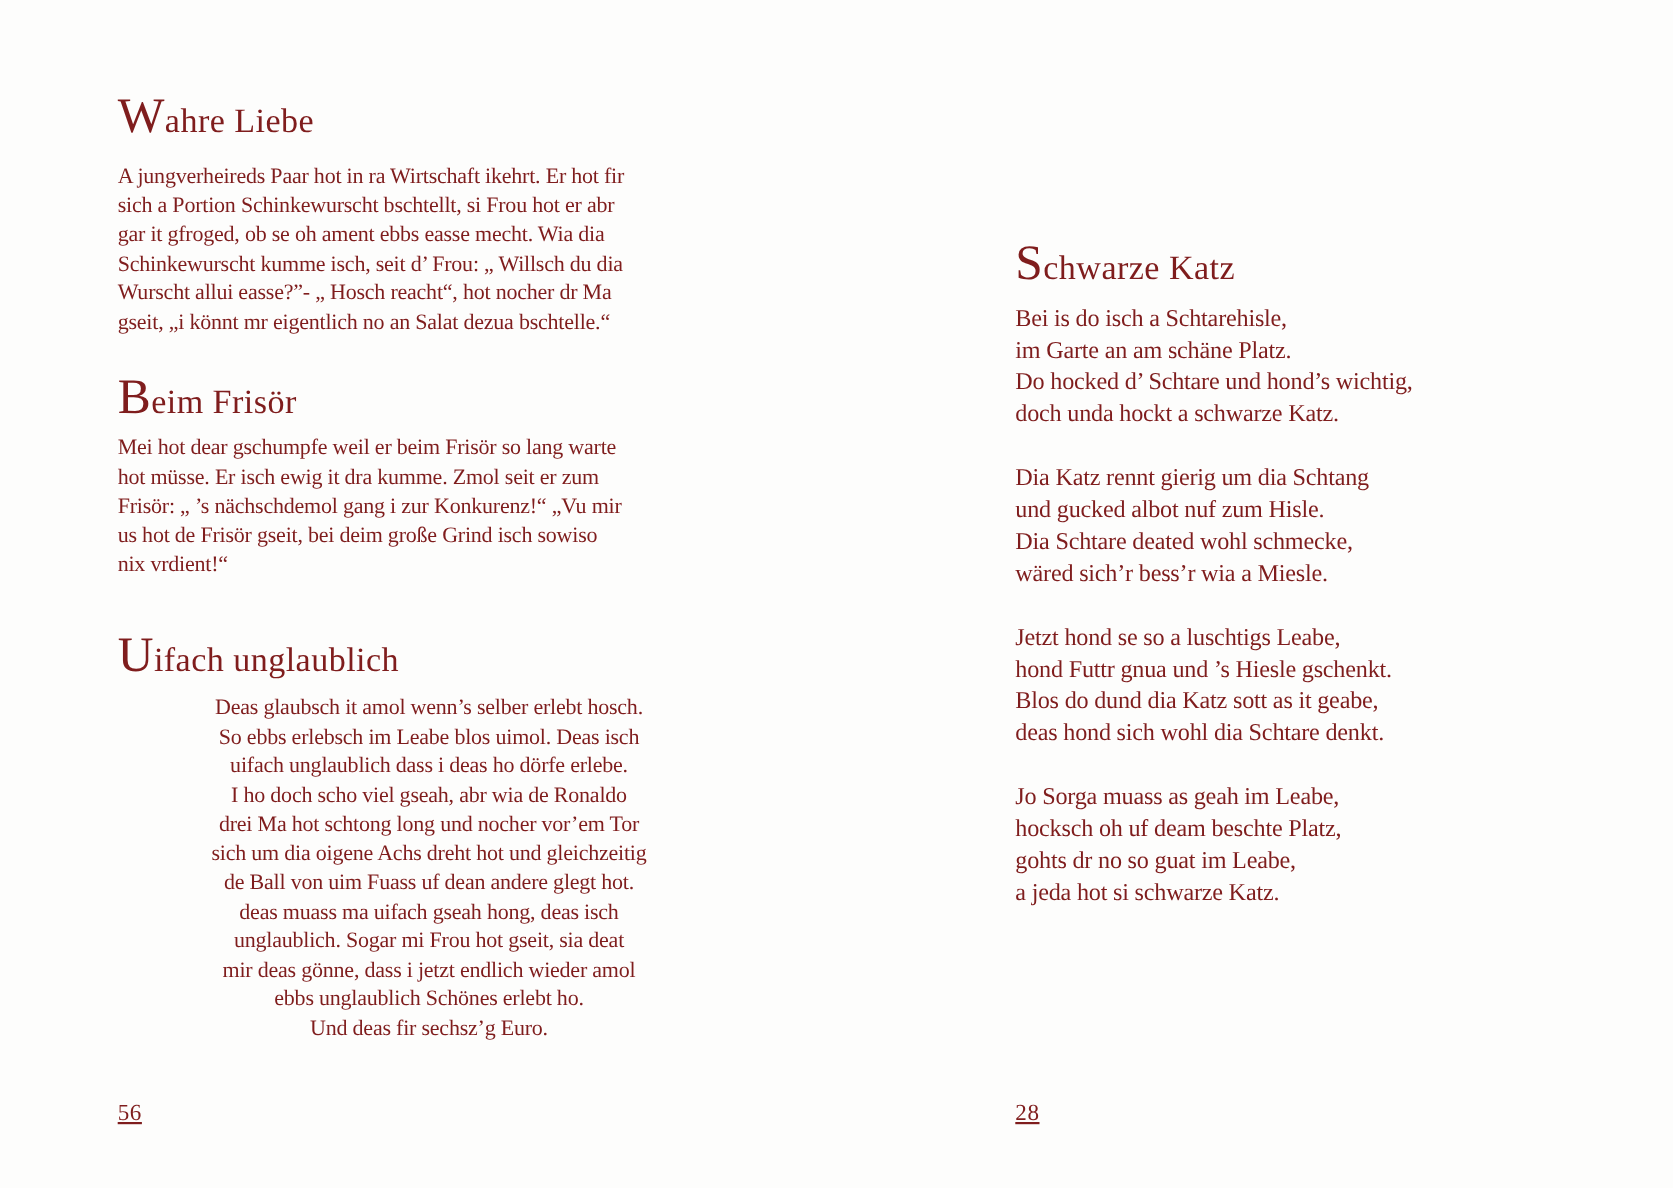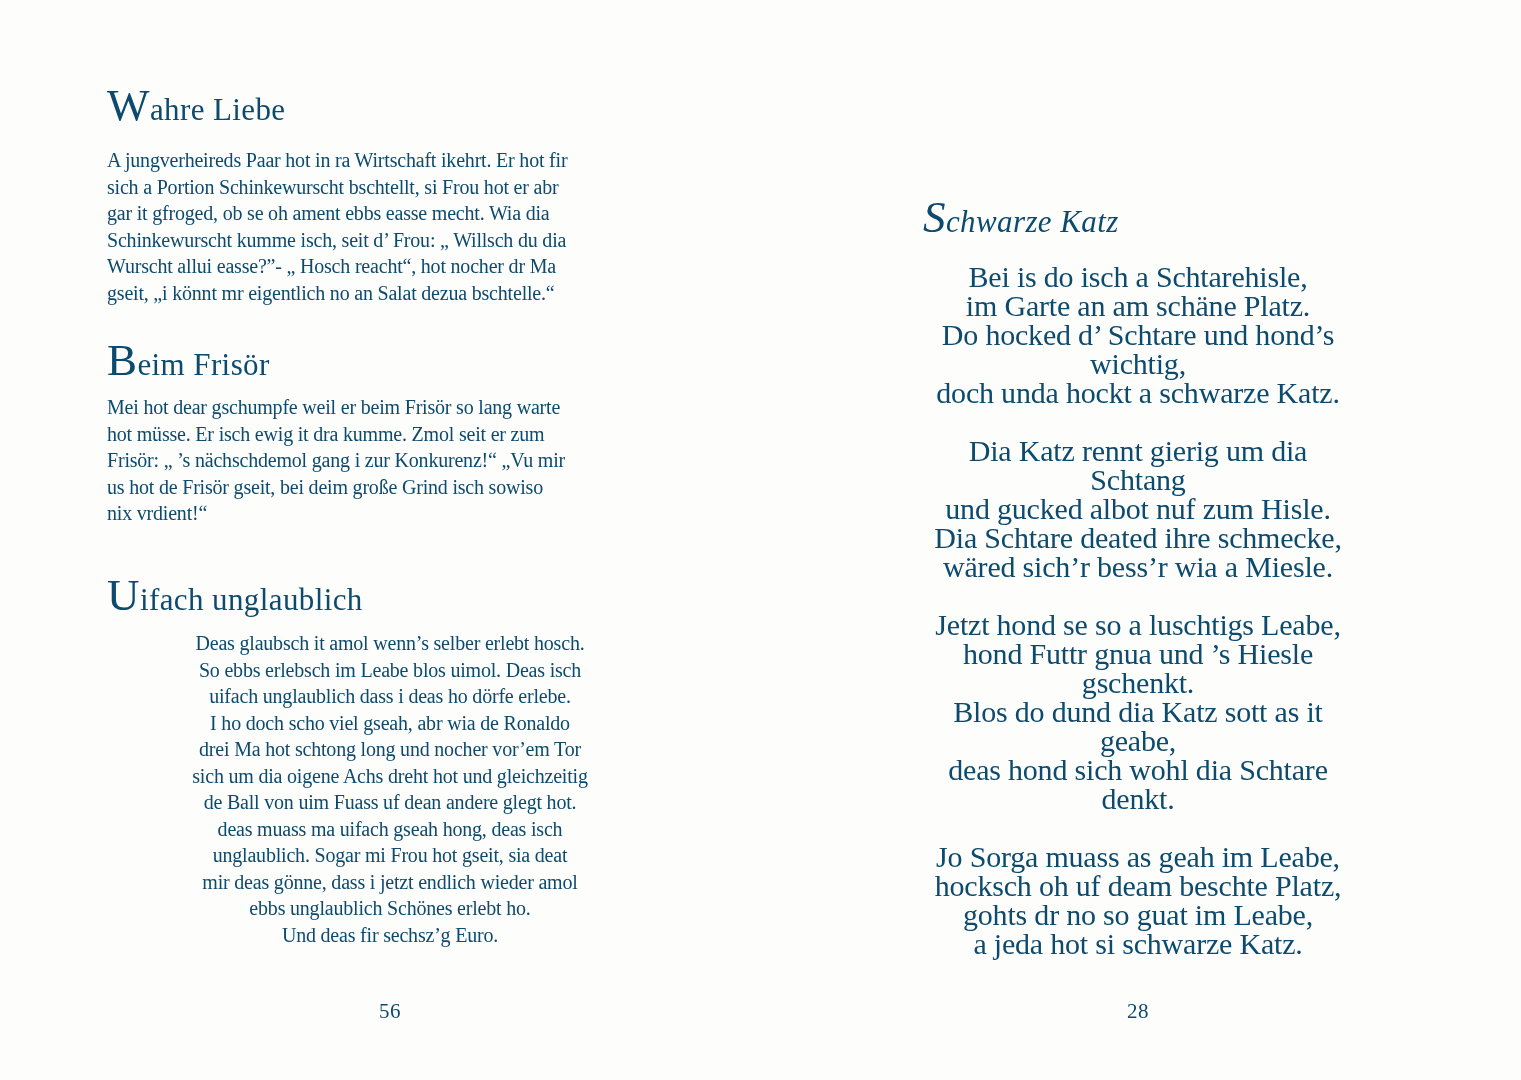--- a/index.html
+++ b/index.html
@@ -4,21 +4,21 @@
 <style>
   html, body {
     margin: 0;
     padding: 0;
   }
   .book {
     position: relative;
     width: 1521px;
     height: 1080px;
     background: #fdfdfc;
-    color: #0c4a6e;
+    color: #7f1d1d;
     font-family: "Liberation Serif", serif;
     overflow: hidden;
   }
   .page {
     position: absolute;
     top: 0;
     height: 1080px;
   }
   .page-left  { left: 107px; width: 566px; }
   .page-right { left: 923px; width: 430px; }
@@ -37,53 +37,53 @@
   }
   .body-text {
     position: absolute;
     font-size: 20px;
     line-height: 26.5px;
     letter-spacing: -0.2px;
     white-space: pre-line;
     width: 100%;
   }
   .poem-stanza {
-    font-size: 30px;
+    font-size: 22px;
     line-height: 29px;
     letter-spacing: -0.2px;
     white-space: pre-line;
-    margin: 0 0 29px 0;
-    text-align: center;
+    margin: 12px 0 29px 0;
   }
   .poem {
     position: absolute;
     top: 262px;
     left: 0;
     width: 100%;
   }
   .page-number {
     position: absolute;
     top: 999px;
     left: 0;
     width: 100%;
-    text-align: center;
+    text-align: left;
     font-size: 21px;
     letter-spacing: 0.5px;
+    text-decoration: underline;
   }
 
   
   .sec1-h { top: 80px;  left: 0; }
   .sec1-b { top: 147px; }
   .sec2-h { top: 335px; left: 0; }
   .sec2-b { top: 394px; }
   .sec3-h { top: 570px; left: 0; }
   .sec3-b { top: 630px; text-align: center; }
 
   
-  .poem-h { top: 192px; left: 0; font-style: italic; }
+  .poem-h { top: 214px; left: 0; }
 </style>
 </head>
 <body>
 
 <div class="book">
 
   <section class="page page-left">
 
     <h2 class="heading sec1-h">Wahre Liebe</h2>
     <div class="body-text sec1-b">A jungverheireds Paar hot in ra Wirtschaft ikehrt. Er hot fir
@@ -121,21 +121,21 @@
 
     <h2 class="heading poem-h">Schwarze Katz</h2>
 
     <div class="poem">
       <div class="poem-stanza">Bei is do isch a Schtarehisle,
 im Garte an am schäne Platz.
 Do hocked d’ Schtare und hond’s wichtig,
 doch unda hockt a schwarze Katz.</div>
       <div class="poem-stanza">Dia Katz rennt gierig um dia Schtang
 und gucked albot nuf zum Hisle.
-Dia Schtare deated ihre schmecke,
+Dia Schtare deated wohl schmecke,
 wäred sich’r bess’r wia a Miesle.</div>
       <div class="poem-stanza">Jetzt hond se so a luschtigs Leabe,
 hond Futtr gnua und ’s Hiesle gschenkt.
 Blos do dund dia Katz sott as it geabe,
 deas hond sich wohl dia Schtare denkt.</div>
       <div class="poem-stanza">Jo Sorga muass as geah im Leabe,
 hocksch oh uf deam beschte Platz,
 gohts dr no so guat im Leabe,
 a jeda hot si schwarze Katz.</div>
     </div>

